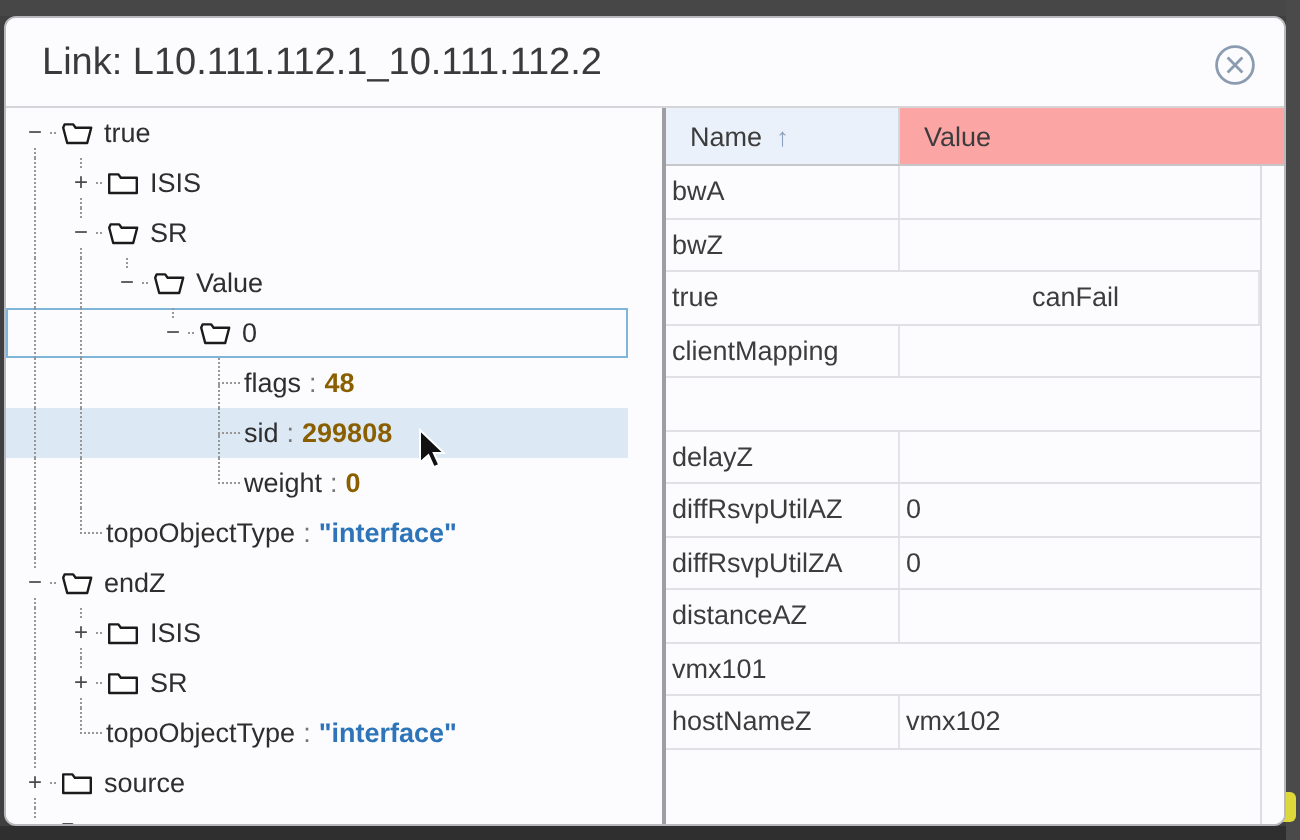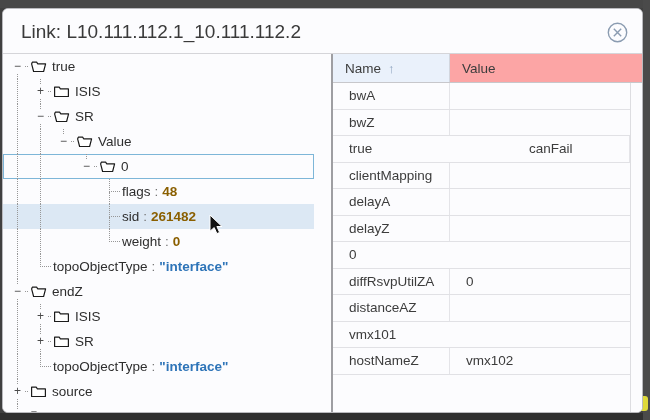--- a/index.html
+++ b/index.html
@@ -44,21 +44,21 @@
   .divider { width:2px; flex:none; background:#9e9ea2; }
 
   .table-panel { flex:1; position:relative; background:#fcfcfe; }
   .ghead { display:flex; height:29px; border-bottom:1px solid #c7c7cb; }
   .th { display:flex; align-items:center; padding-left:12px; font-size:13.5px; color:#3c3c3c; cursor:pointer; }
   .th-name { width:117px; flex:none; background:var(--hdr-bg); border-right:1px solid #d2d6de; }
   .th-value { flex:1; background:#fca5a5; }
   .sort-arrow { margin-left:7px; color:#8fa3bf; font-size:13px; }
   .gbody { position:absolute; left:0; top:29px; right:12px; bottom:0; overflow:hidden; }
   .grow { display:flex; height:26.5px; border-bottom:1px solid #e1e1e5; }
-  .gc { display:flex; align-items:center; padding-left:16px; font-size:13.5px; color:#3c3c3c; }
+  .gc { display:flex; align-items:center; padding-left:3px; font-size:13.5px; color:#3c3c3c; }
   .gc-name { width:117px; flex:none; border-right:1px solid #e4e4e8; }
   .gc-value { flex:1; }
   .vstrip { position:absolute; top:29px; right:0; bottom:0; width:12px;
     background:#fcfcfe; border-left:1px solid #dddde1; }
 
   .cursor { position:absolute; left:206px; top:205px; z-index:50; pointer-events:none; }
 </style>
 </head>
 <body>
 
@@ -197,21 +197,21 @@
               </span>
               <span class="gcell"></span>
               <span class="gcell"></span>
               <span class="gcell">
                 <i class="vl top"></i>
                 <i class="vl bot"></i>
                 <i class="hl"></i>
               </span>
               <span class="lbl">sid</span>
               <span class="sep"> : </span>
-              <span class="val num">261482</span>
+              <span class="val num">299808</span>
             </div>
             <div class="trow">
               <span class="gcell">
                 <i class="vl full"></i>
               </span>
               <span class="gcell">
                 <i class="vl full"></i>
               </span>
               <span class="gcell"></span>
               <span class="gcell"></span>
@@ -347,28 +347,28 @@
             </div>
             <div class="grow">
               <div class="gc gc-value">true</div>
               <div class="gc gc-name">canFail</div>
             </div>
             <div class="grow">
               <div class="gc gc-name">clientMapping</div>
               <div class="gc gc-value"></div>
             </div>
             <div class="grow">
-              <div class="gc gc-name">delayA</div>
               <div class="gc gc-value"></div>
             </div>
             <div class="grow">
               <div class="gc gc-name">delayZ</div>
               <div class="gc gc-value"></div>
             </div>
             <div class="grow">
+              <div class="gc gc-name">diffRsvpUtilAZ</div>
               <div class="gc gc-value">0</div>
             </div>
             <div class="grow">
               <div class="gc gc-name">diffRsvpUtilZA</div>
               <div class="gc gc-value">0</div>
             </div>
             <div class="grow">
               <div class="gc gc-name">distanceAZ</div>
               <div class="gc gc-value"></div>
             </div>

